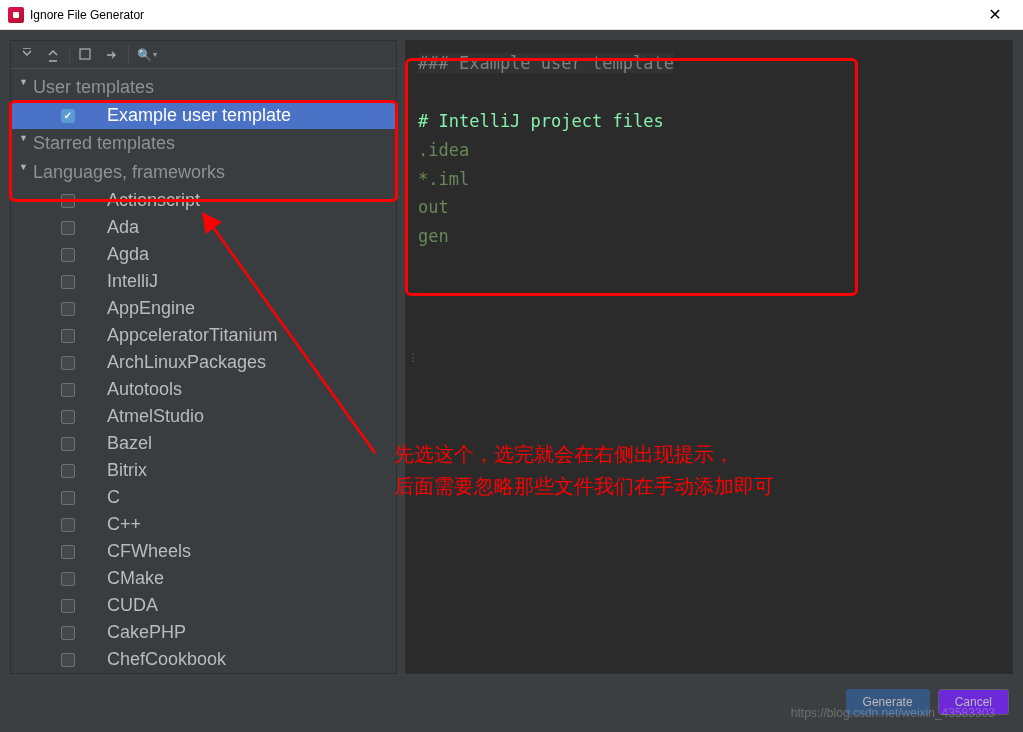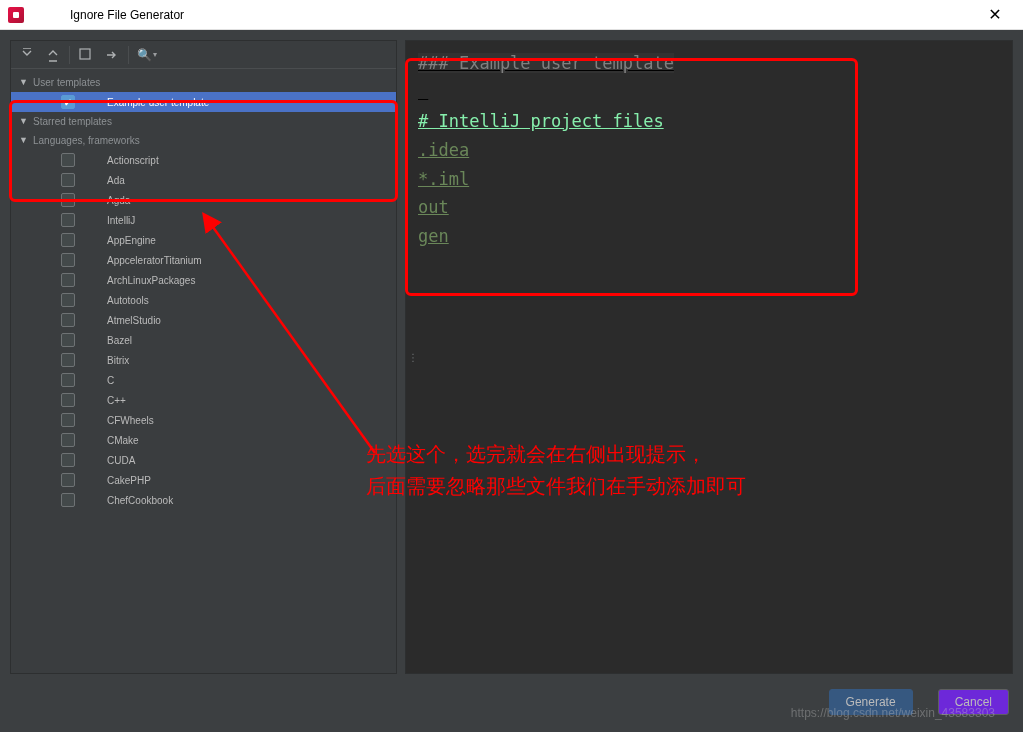--- a/index.html
+++ b/index.html
@@ -17,21 +17,20 @@
       flex-direction: column;
       background: #ffffff;
     }
     .titlebar {
       height: 30px;
       background: #ffffff;
       border-bottom: 1px solid #e0e0e0;
       display: flex;
       align-items: center;
       padding: 0 8px;
-      gap: 40px;
     }
     .titlebar-icon {
       width: 16px;
       height: 16px;
       margin-right: 6px;
       background: linear-gradient(135deg, #d14 20%, #a13 100%);
       border-radius: 2px;
       position: relative;
     }
     .titlebar-icon::after {
@@ -105,21 +104,21 @@
       align-items: center;
       color: #9a9d9f;
       font-size: 12px;
       padding: 0 4px;
       cursor: pointer;
     }
     .tree {
       flex: 1;
       overflow-y: auto;
       padding-top: 4px;
-      font-size: 10px;
+      font-size: 18px;
       color: #bbbbbb;
     }
     .tree-section {
       padding: 4px 8px 4px 22px;
       color: #8d9194;
       cursor: pointer;
       user-select: none;
       position: relative;
     }
     .tree-section::before {
@@ -165,21 +164,21 @@
     .right-panel {
       flex: 1;
       background: #2b2b2b;
       border: 1px solid #2d2f30;
       padding: 8px 12px;
       font-family: "Consolas", monospace;
       font-size: 17px;
       line-height: 1.7;
       position: relative;
     }
-    .code-line { white-space: pre; text-decoration: underline; }
+    .code-line { white-space: pre; }
     .hl-comment { color: #86efac; }
     .hl-title { color: #808080; background: #323232; }
     .hl-pattern { color: #6a8759; }
     .splitter {
       position: absolute;
       left: 398px;
       top: 50%;
       transform: translateY(-50%);
       color: #6e7274;
       font-size: 10px;
@@ -212,35 +211,35 @@
       position: absolute;
       left: 195px;
       top: 178px;
       width: 200px;
       height: 260px;
       pointer-events: none;
       z-index: 11;
     }
     .red-annotation {
       position: absolute;
-      left: 366px;
+      left: 394px;
       top: 408px;
       color: #ff0000;
       font-size: 20px;
       font-family: "Microsoft YaHei", sans-serif;
       line-height: 1.6;
       z-index: 11;
       pointer-events: none;
     }
     .button-bar {
       height: 48px;
       display: flex;
       justify-content: flex-end;
       align-items: center;
-      gap: 25px;
+      gap: 8px;
       padding: 8px 4px 0;
     }
     .btn {
       padding: 5px 16px;
       font-size: 12px;
       border: 1px solid #5e6060;
       background: #6d28d9;
       color: #bbbbbb;
       border-radius: 3px;
       cursor: pointer;

